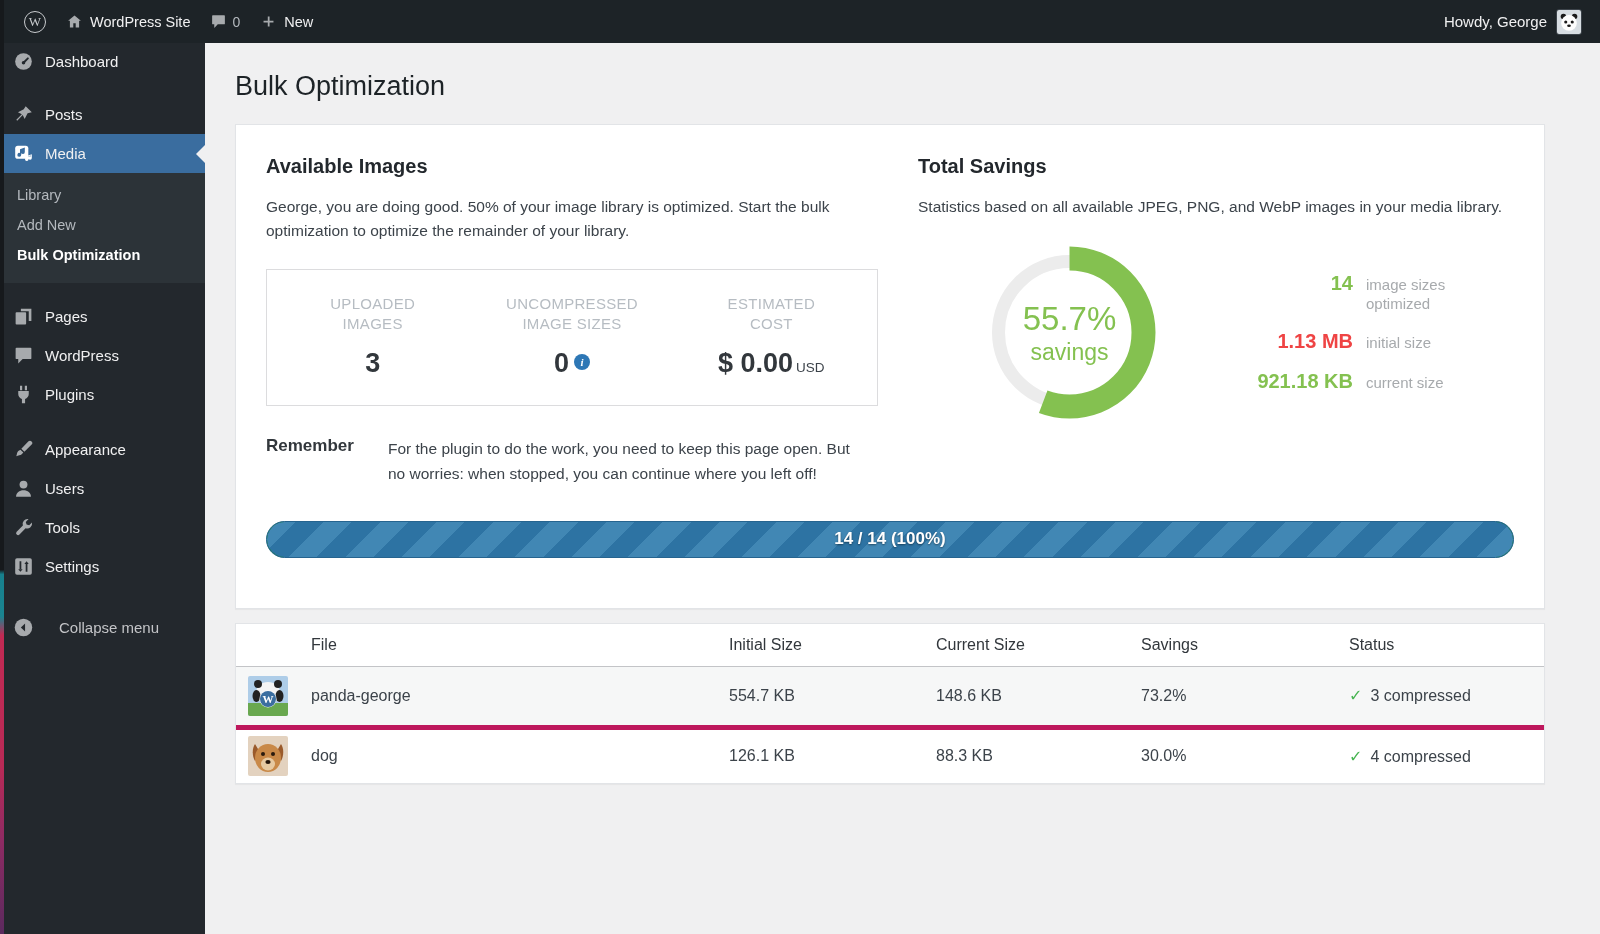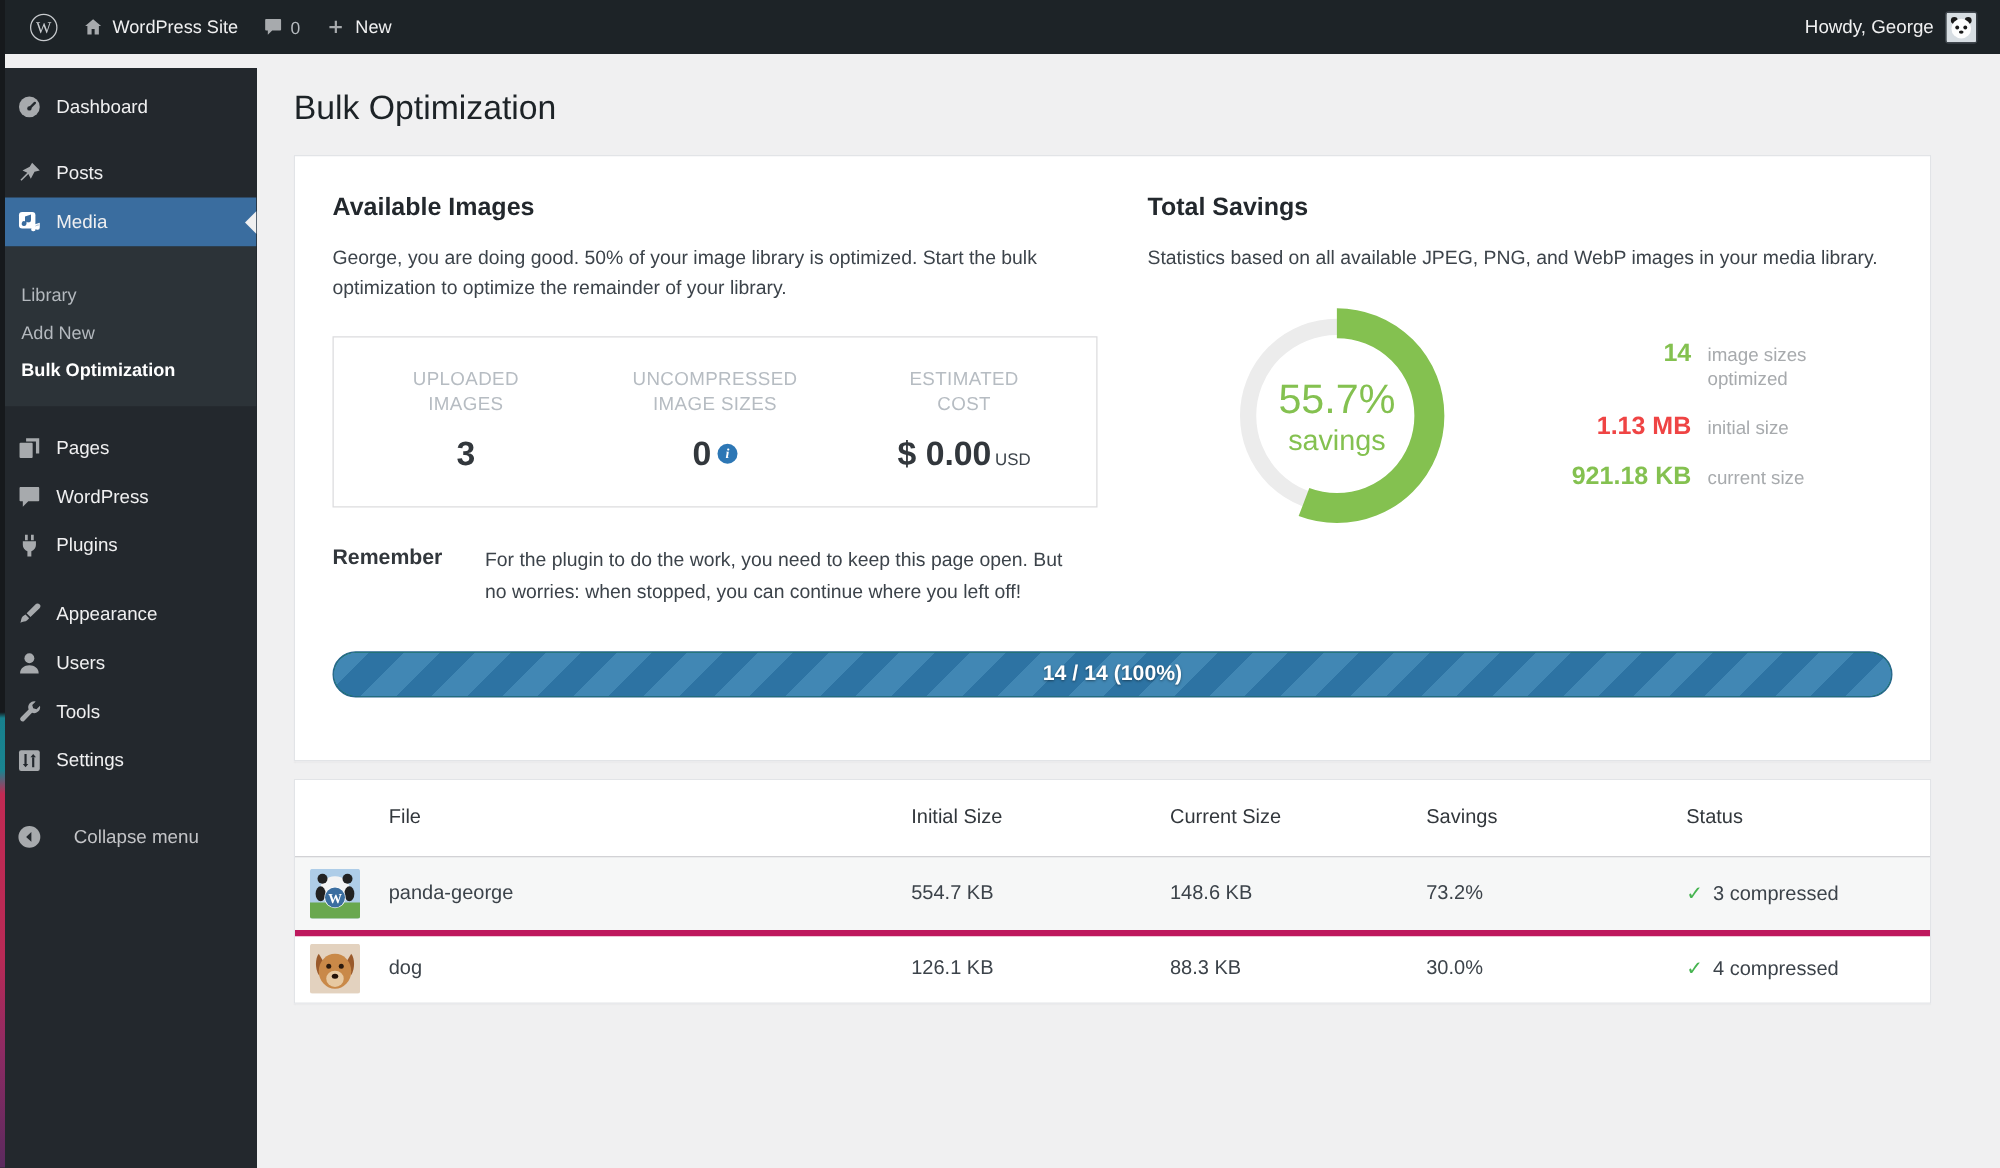--- a/index.html
+++ b/index.html
@@ -20,34 +20,34 @@
     display:flex; align-items:center; justify-content:center;
     font-family:"Liberation Serif","DejaVu Serif",serif; font-size:13px; color:#c8cbce; }
   .ab-icon { width:17px; height:17px; color:#a7aaad; }
   .ab-icon svg { width:100%; height:100%; fill:currentColor; }
   .ab-count { color:#b4b9be; font-size:14px; margin-left:-2px; }
   .ab-right { margin-left:auto; display:flex; align-items:center; gap:9px; }
   .howdy { font-size:15px; color:#f0f0f1; }
   .avatar { width:26px; height:26px; border-radius:3px; overflow:hidden; border:1px solid #3c434a; }
 
   
-  .sidebar { position:fixed; top:54px; left:0; bottom:0; width:205px; background:#23282d;
+  .sidebar { position:fixed; top:30px; left:0; bottom:0; width:205px; background:#23282d;
     z-index:40; padding-top:12px; }
   .menu-item { display:flex; align-items:center; gap:11px; padding:9px 10px 9px 13px;
     color:#f0f0f1; font-size:15px; cursor:pointer; position:relative; }
   .menu-item .mi-icon { width:21px; height:21px; color:#a7aaad; flex:0 0 21px; }
   .menu-item .mi-icon svg { width:100%; height:100%; fill:currentColor; }
   .menu-item.active { background:#3a6d9f; }
   .menu-item.active .mi-icon { color:#fff; }
   .menu-item.active .arrow { position:absolute; right:0; top:50%; transform:translateY(-50%);
     width:0; height:0; border-top:9px solid transparent; border-bottom:9px solid transparent;
     border-right:9px solid #f0f0f1; }
   .gap-sm { margin-top:14px; }
   .gap-lg { margin-top:16px; }
-  .submenu { background:#2c3338; padding:25px 0 13px; }
+  .submenu { background:#2c3338; padding:7px 0 13px; }
   .submenu-item { display:block; padding:7px 12px 7px 17px; color:#b4b9be; font-size:14.5px; cursor:pointer; }
   .submenu-item.current { color:#fff; font-weight:bold; }
   .collapse-item { margin-top:22px; color:#c3c4c7;gap:25px; }
   .collapse-item .mi-icon { color:#a7aaad; }
 
   
   .content { margin-left:205px; padding:43px 55px 0 30px; }
   h1.page-title { font-size:27px; font-weight:400; color:#1d2327; padding:28px 0 22px; }
   .card { background:#fff; border:1px solid #e2e4e7; box-shadow:0 1px 1px rgba(0,0,0,.04); }
   .main-card { display:grid; grid-template-columns:612px 1fr; column-gap:40px;
@@ -86,21 +86,21 @@
   .progress { position:relative; height:37px; border-radius:19px; overflow:hidden;
     border:1px solid #26648f; background:#15803d; }
   .progress-fill { height:100%; border-radius:19px;
     background:repeating-linear-gradient(135deg,#4187b4 0 20px,#2d73a3 20px 40px); }
   .progress-text { position:absolute; inset:0; display:flex; align-items:center; justify-content:center;
     color:#fff; font-size:17px; font-weight:700; text-shadow:0 1px 2px rgba(0,0,0,.45); }
 
   
   .table-card { margin-top:14px; }
   .grid-row { display:grid; grid-template-columns:75px 418px 207px 205px 208px 1fr; align-items:center; }
-  .thead { height:62px; border-bottom:1px solid #c3c4c7; font-size:16px; font-weight:500; color:#32373c; }
+  .thead { height:43px; border-bottom:1px solid #c3c4c7; font-size:16px; font-weight:500; color:#32373c; }
   .tr { height:58px; font-size:16px; color:#3c434a; }
   .tr.striped { background:#f6f7f7; }
   .tr + .tr { border-top:5px solid #be185d; }
   .cell-thumb { padding-left:12px; }
   .thumb { width:40px; height:40px; border-radius:2px; overflow:hidden; display:block; }
   .check { color:#46b450; font-weight:700; margin-right:8px; font-size:16px; }
 </style>
 </head>
 <body>
 

